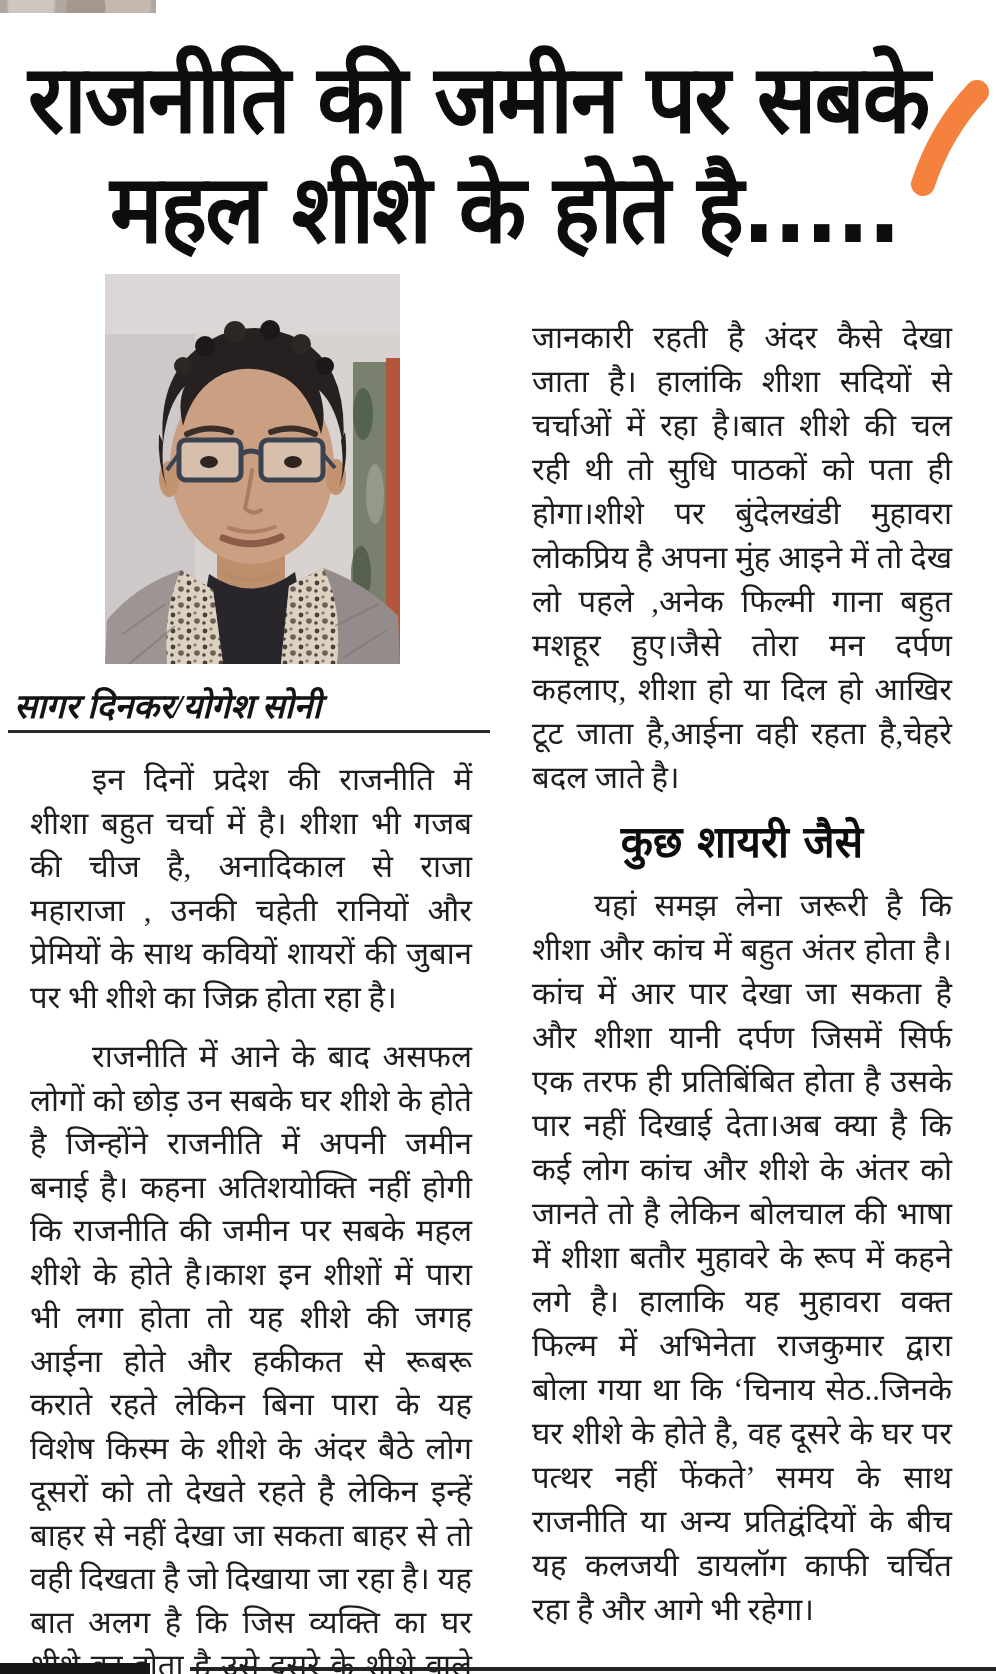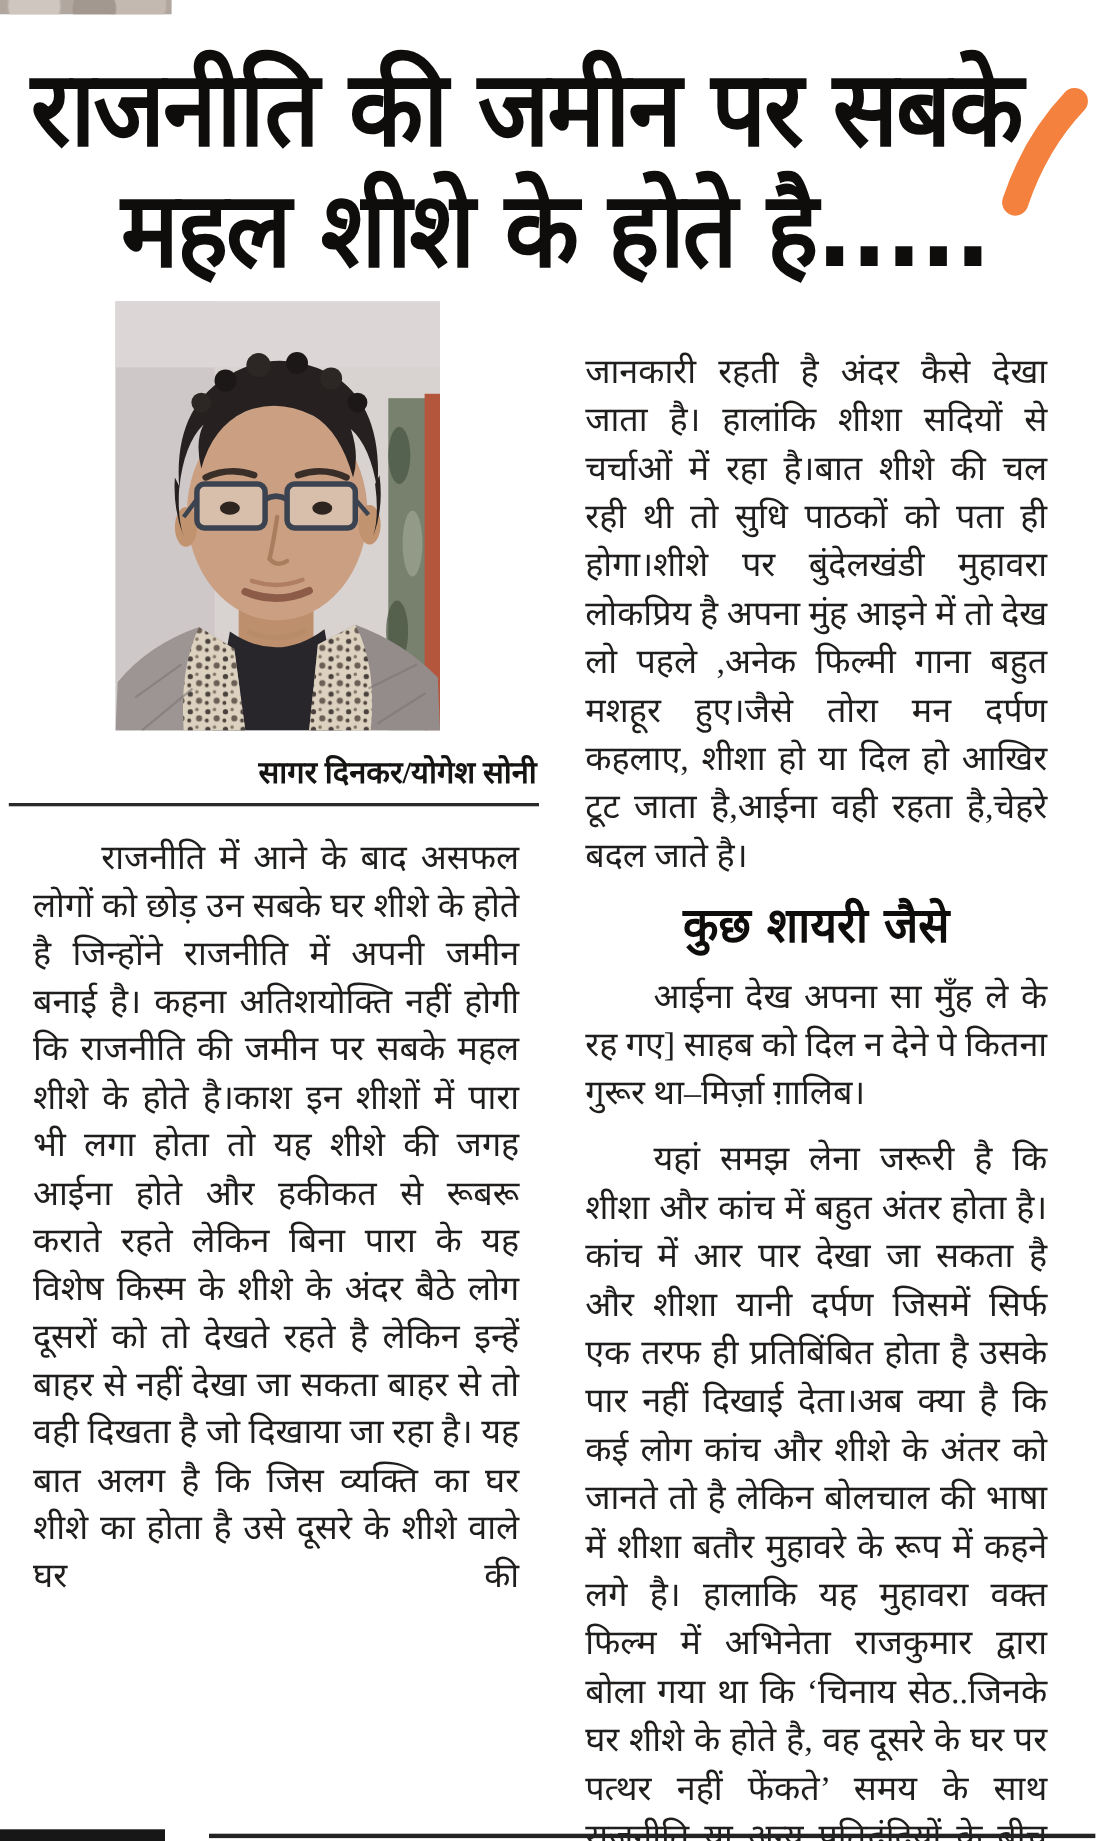--- a/index.html
+++ b/index.html
@@ -42,23 +42,24 @@
   
   .photo {
     position: absolute; left: 105px; top: 274px; width: 295px; height: 390px;
     background: #d8d3d2;
   }
   .photo svg { display: block; width: 100%; height: 100%; }
 
   
   .byline {
     position: absolute; left: 14px; top: 682px; width: 474px;
-    text-align: right;
-    font-size: 28px; font-weight: bold;
+    text-align: left;
+    font-size: 34px; font-weight: bold;
     color: #151413;
+    font-style: italic;
   }
   .byline-rule {
     position: absolute; left: 8px; top: 730px; width: 482px; height: 3px;
     background: #2a2a2a;
   }
 
   
   .col {
     position: absolute;
     font-size: 31px;
@@ -178,24 +179,24 @@
     <path d="M 218 294 L 184 312 L 176 390 L 232 390 Q 238 332 218 294 Z" fill="url(#floral)"></path>
 
     <path d="M 18 360 L 60 330 M 24 390 L 70 352 M 230 352 L 274 330 M 238 384 L 282 356" stroke="#7d7574" stroke-width="2" opacity="0.6" fill="none"></path>
   </svg>
 </div>
 
 <div class="byline">सागर दिनकर/योगेश सोनी</div>
 <div class="byline-rule"></div>
 
 <div class="col left-col">
+  <p class="indent">इन दिनों प्रदेश की राजनीति में शीशा बहुत चर्चा में है। शीशा भी गजब की चीज है, अनादिकाल से  राजा महाराजा , उनकी चहेती रानियों और प्रेमियों के साथ कवियों शायरों की जुबान पर भी शीशे का जिक्र होता रहा है।</p>
   <p class="indent stretch-last">राजनीति में आने के बाद असफल लोगों को छोड़ उन सबके घर शीशे के होते है जिन्होंने राजनीति में अपनी जमीन बनाई है। कहना अतिशयोक्ति नहीं होगी कि राजनीति की जमीन पर सबके महल शीशे के होते है।काश इन शीशों में पारा भी लगा होता तो यह शीशे की जगह आईना होते और हकीकत से रूबरू कराते रहते लेकिन बिना पारा के यह विशेष किस्म के शीशे  के अंदर बैठे लोग दूसरों को तो देखते रहते है लेकिन इन्हें बाहर से नहीं देखा जा सकता बाहर से तो वही दिखता है जो दिखाया जा रहा है। यह बात अलग है कि जिस व्यक्ति का घर शीशे का होता है उसे  दूसरे के शीशे वाले घर की</p>
 </div>
 
 <div class="col right-col">
   <p>जानकारी रहती है अंदर कैसे देखा जाता है। हालांकि शीशा सदियों से चर्चाओं में रहा है।बात शीशे की चल रही थी तो सुधि पाठकों को पता ही होगा।शीशे पर बुंदेलखंडी मुहावरा लोकप्रिय है अपना मुंह आइने में तो देख लो पहले ,अनेक फिल्मी गाना बहुत मशहूर हुए।जैसे तोरा मन दर्पण कहलाए, शीशा हो या दिल हो आखिर टूट जाता है,आईना वही रहता है,चेहरे बदल जाते है।</p>
   <span class="sub-heading">कुछ शायरी जैसे</span>
-  <p class="indent">आईना देख अपना सा मुँह ले के रह गए] साहब को दिल न देने पे कितना गुरूर था–मिर्ज़ा ग़ालिब।</p>
   <p class="indent">यहां समझ लेना जरूरी है कि शीशा और कांच में बहुत अंतर होता है। कांच में आर पार देखा जा सकता है और शीशा यानी दर्पण जिसमें सिर्फ एक तरफ ही प्रतिबिंबित होता है उसके पार नहीं दिखाई देता।अब क्या है कि कई लोग कांच और शीशे के अंतर को जानते तो है लेकिन बोलचाल की भाषा में शीशा बतौर मुहावरे के रूप में कहने लगे है। हालाकि यह मुहावरा वक्त फिल्म में अभिनेता राजकुमार द्वारा बोला गया था कि ‘चिनाय सेठ..जिनके घर शीशे के होते है, वह दूसरे के घर पर पत्थर नहीं फेंकते’ समय के साथ राजनीति या अन्य प्रतिद्वंदियों के बीच यह कलजयी डायलॉग काफी चर्चित रहा है और आगे भी रहेगा।</p>
 </div>
 
 <div class="bottom-bar-left"></div>
 <div class="bottom-rule-right"></div>
 
 </body></html>

